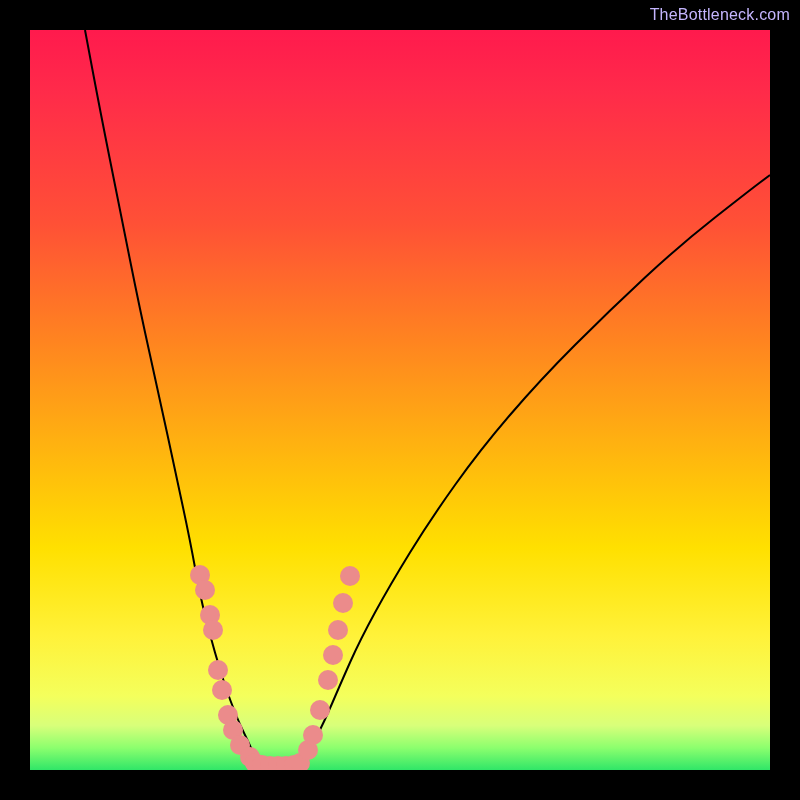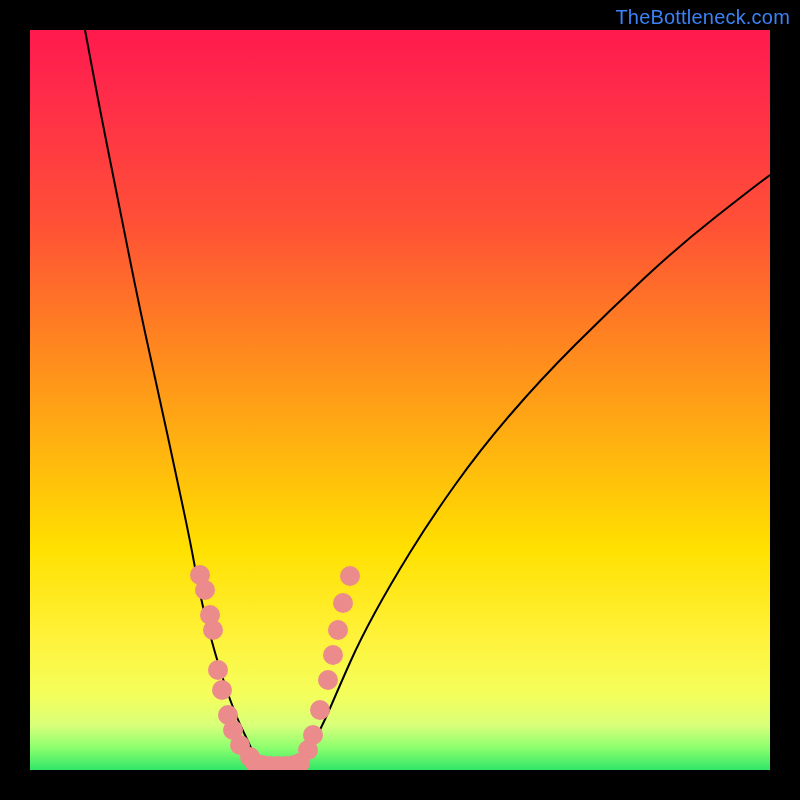--- a/index.html
+++ b/index.html
@@ -41,22 +41,22 @@
       #f4ff5c 90%,
       #d8ff7a 94%,
       #8cff6e 97%,
       #30e668 100%
     );
   }
   .watermark {
     position: absolute;
     top: 6px;
     right: 10px;
-    color: #3b82f6;
-    font-size: 20px;
+    color: #c4b5fd;
+    font-size: 16px;
     font-weight: 400;
     letter-spacing: 0.2px;
     user-select: none;
   }
   svg.curves {
     position: absolute;
     inset: 0;
   }
 </style>
 </head>

